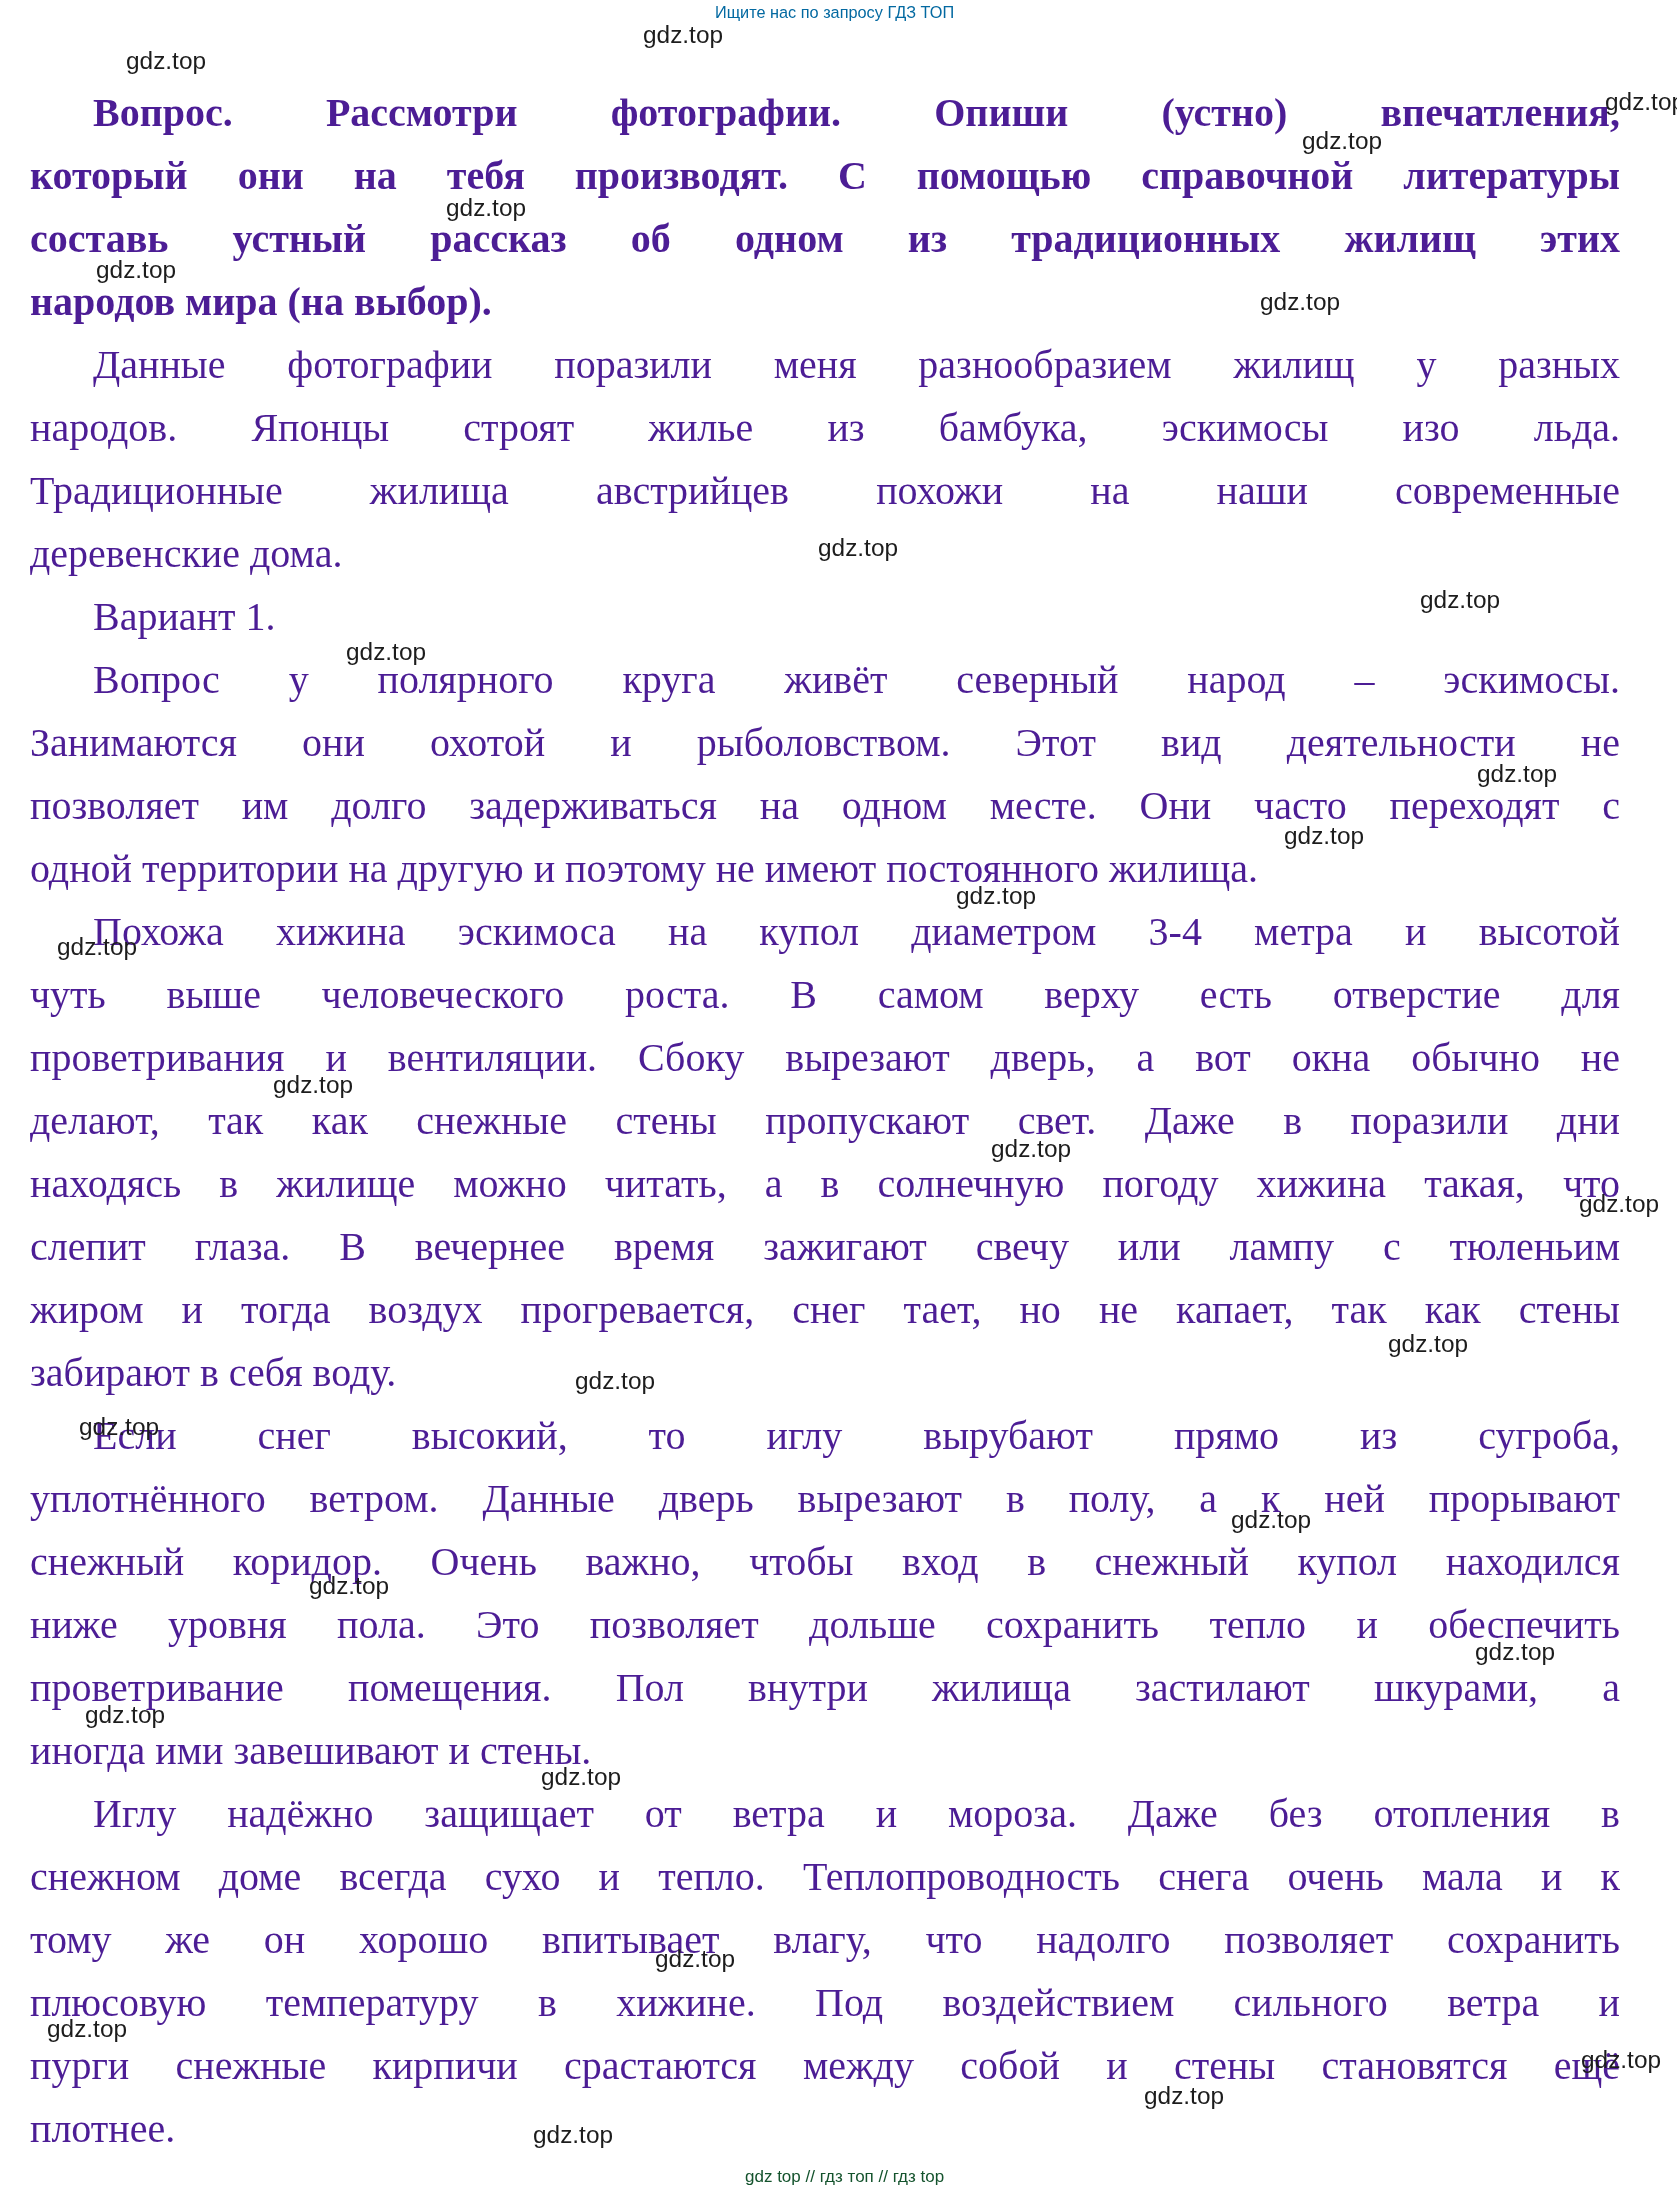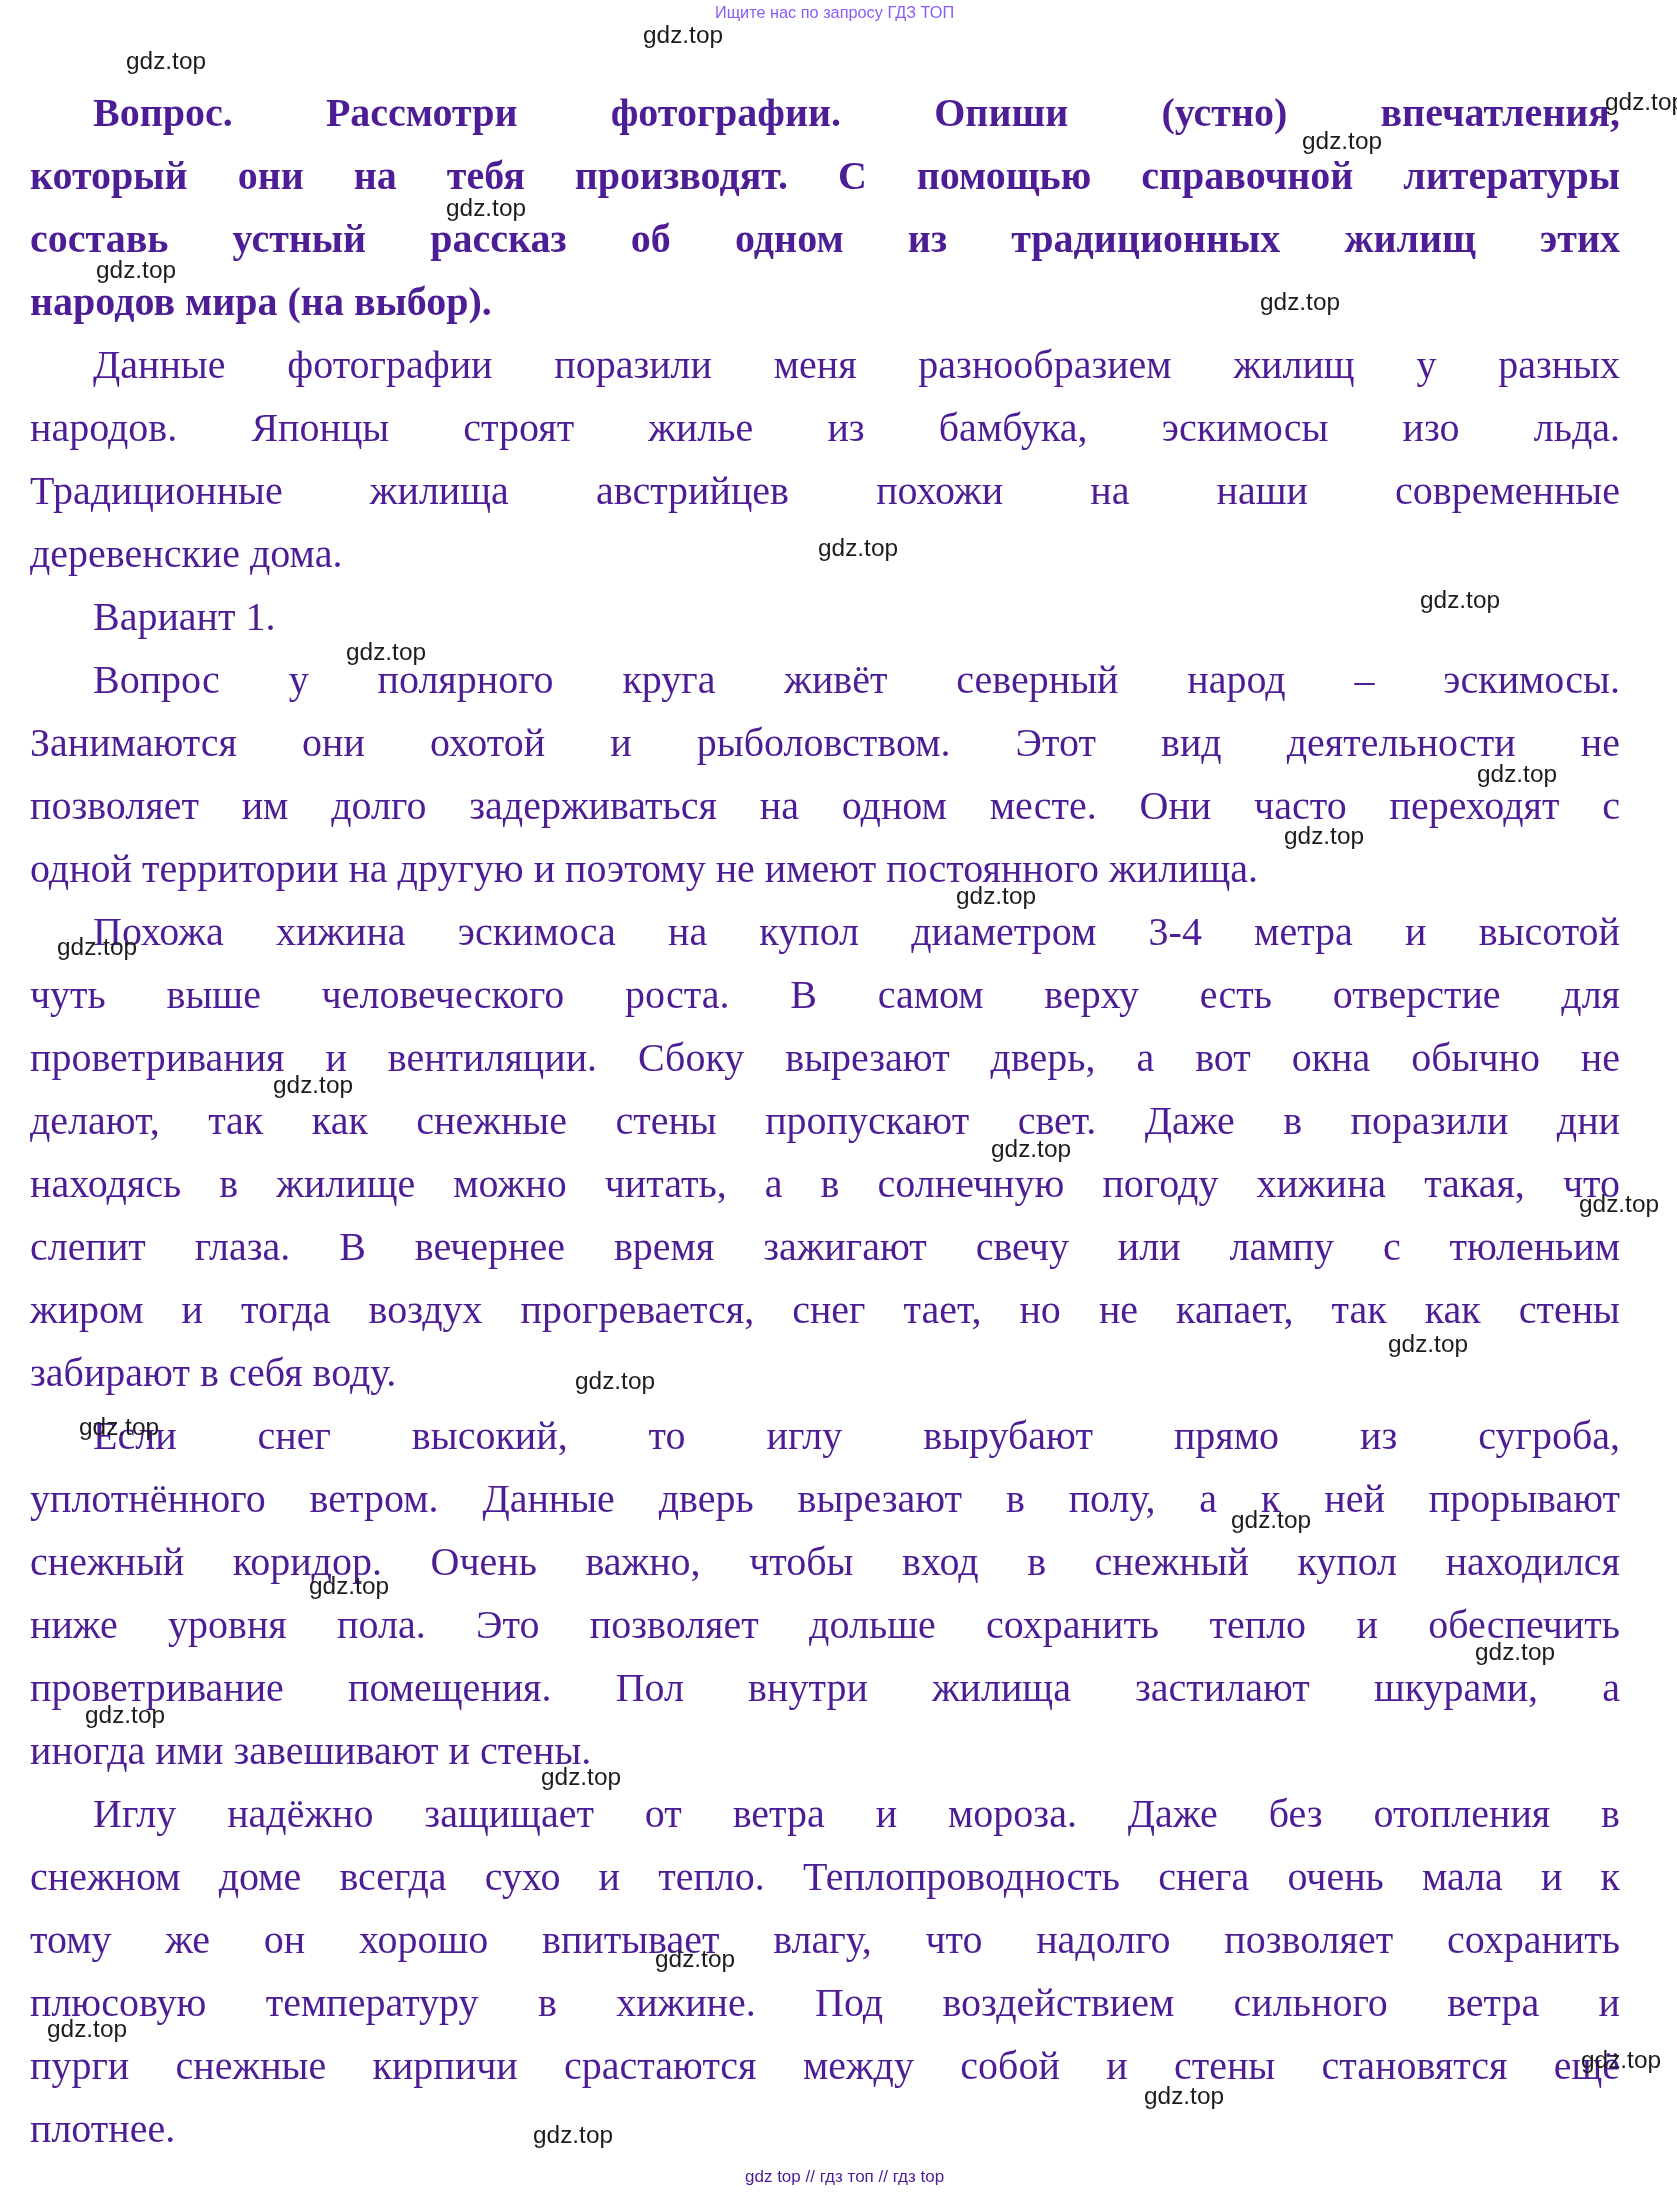--- a/index.html
+++ b/index.html
@@ -11,21 +11,21 @@
     overflow: hidden;
     font-family: "Liberation Serif", serif;
   }
   .promo {
     position: absolute;
     left: 715px;
     top: 1.6px;
     font-family: "Liberation Sans", sans-serif;
     font-size: 16.3px;
     line-height: 21px;
-    color: #8b5cf6;
+    color: #0369a1;
     white-space: nowrap;
   }
   .docbody {
     position: absolute;
     left: 30px;
     top: 81px;
     width: 1590px;
     color: #4c1d95;
   }
   .para { margin: 0; padding: 0; }
@@ -47,21 +47,21 @@
     line-height: 28px;
     color: #1c1c1c;
     white-space: nowrap;
   }
   .footer {
     position: absolute;
     left: 745px;
     top: 2167px;
     font-family: "Liberation Sans", sans-serif;
     font-size: 17px;
-    color: #4c1d95;
+    color: #14532d;
     white-space: nowrap;
   }
 </style>
 </head>
 <body>
 
 <div class="page">
   <div class="promo">Ищите нас по запросу ГДЗ ТОП</div>
 
   <div class="docbody">

